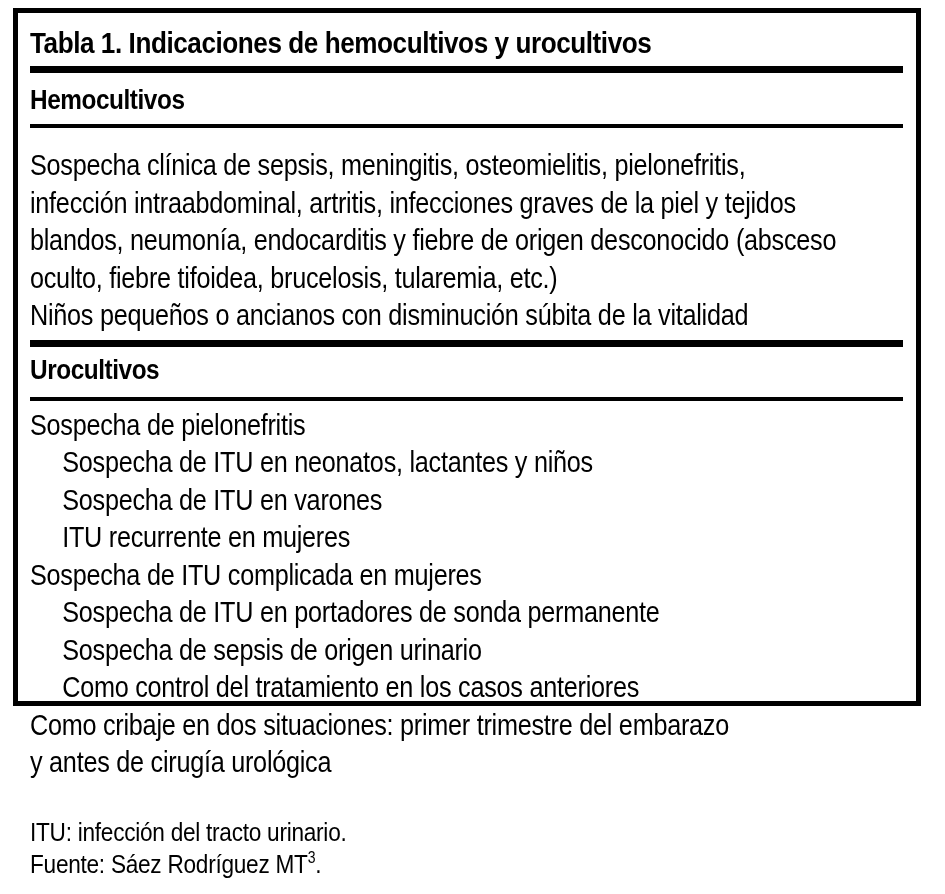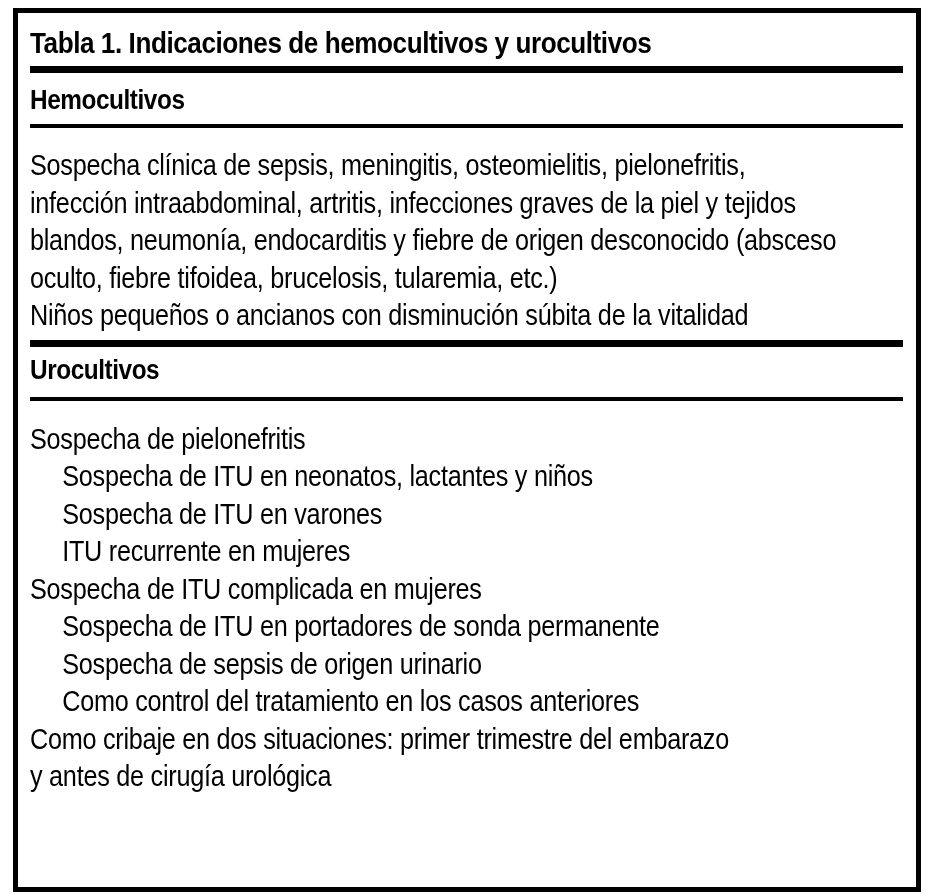--- a/index.html
+++ b/index.html
@@ -14,21 +14,21 @@
     width: 945px;
     height: 894px;
     background: #ffffff;
     overflow: hidden;
   }
   .tablebox {
     position: absolute;
     left: 13px;
     top: 8px;
     width: 908px;
-    height: 884px;
+    height: 698px;
     box-sizing: border-box;
     border: 5px solid #000000;
     padding: 0 13px 0 12px;
     background: #ffffff;
   }
   
   .cond {
     display: block;
     transform: scaleX(0.87);
     transform-origin: 0 0;
@@ -59,21 +59,21 @@
     letter-spacing: -0.5px;
   }
   .sec-header.h1 { margin-top: 12px; }
   .sec-header.h2 { margin-top: 8px; }
   .body-block {
     font-size: 29px;
     line-height: 37.5px;
     letter-spacing: -0.3px;
   }
   .body-block.b1 { margin-top: 19px; }
-  .body-block.b2 { margin-top: 20px; }
+  .body-block.b2 { margin-top: 6px; }
   .line { display: block; }
   .line.indent { padding-left: 37px; }
   .footnotes {
     position: absolute;
     left: 30px;
     top: 816px;
     font-size: 26px;
     line-height: 32px;
     letter-spacing: -0.3px;
   }
@@ -120,14 +120,18 @@
       <span class="line cond">Sospecha de ITU complicada en mujeres</span>
       <span class="line cond indent">Sospecha de ITU en portadores de sonda permanente</span>
       <span class="line cond indent">Sospecha de sepsis de origen urinario</span>
       <span class="line cond indent">Como control del tratamiento en los casos anteriores</span>
       <span class="line cond">Como cribaje en dos situaciones: primer trimestre del embarazo</span>
       <span class="line cond">y antes de cirugía urológica</span>
     </div>
 
   </div>
 
+  <div class="footnotes">
+    <span class="fn-line cond">ITU: infección del tracto urinario.</span>
+    <span class="fn-line cond"><span>Fuente: Sáez Rodríguez MT</span><sup>3</sup><span>.</span></span>
+  </div>
 
 </div>
 
 </body></html>

